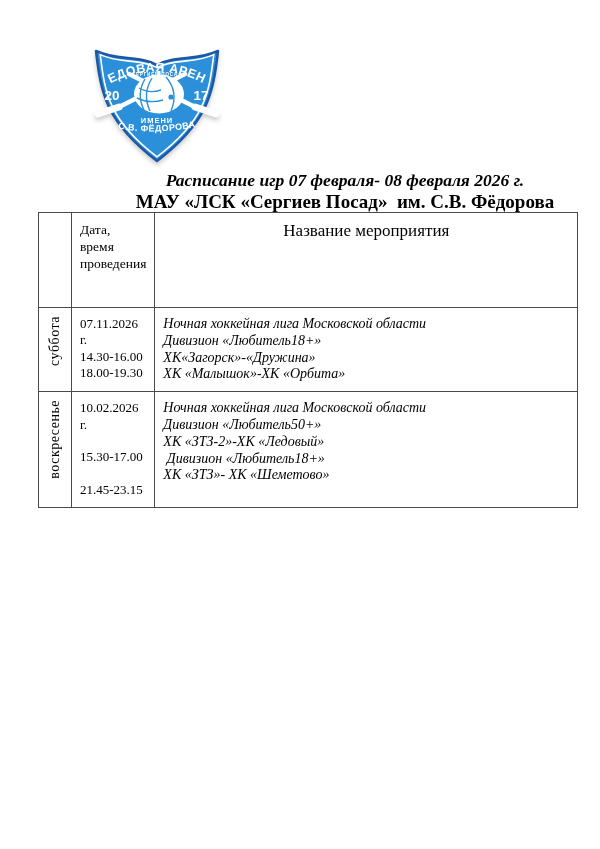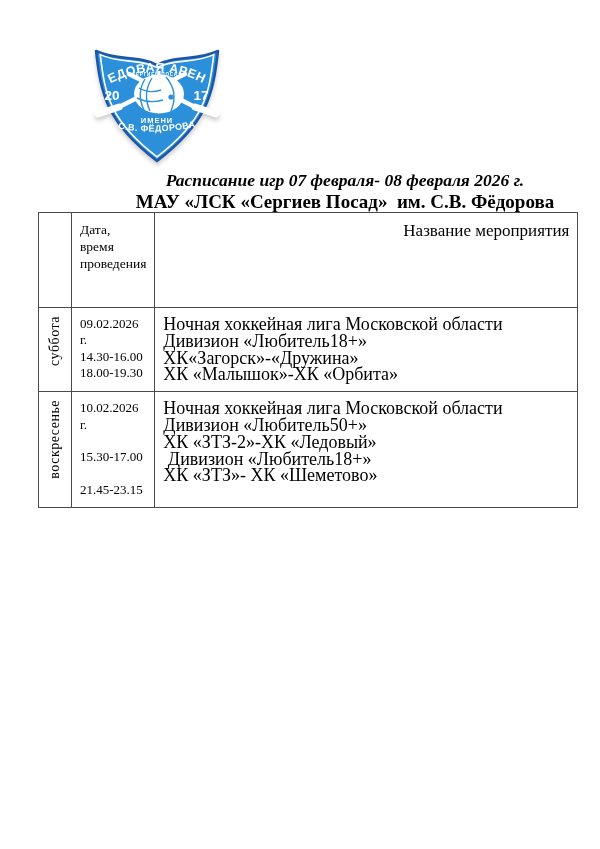--- a/index.html
+++ b/index.html
@@ -73,21 +73,21 @@
     font-size: 13.5px;
     line-height: 17px;
     text-align: left;
     padding: 2px 3px 0 6px;
     word-wrap: break-word;
     overflow-wrap: break-word;
   }
   .hdr-event {
     font-size: 17px;
     line-height: 20px;
-    text-align: right;
+    text-align: center;
     padding: 3px 4px 0 4px;
   }
   .day-cell {
     vertical-align: middle;
     text-align: center;
   }
   .day-rot {
     display: inline-block;
     writing-mode: vertical-rl;
     transform: rotate(180deg);
@@ -95,24 +95,25 @@
     letter-spacing: 0.5px;
     white-space: nowrap;
   }
   .dt-cell {
     font-size: 13px;
     line-height: 16.4px;
     white-space: pre;
     padding: 2px 1px 0 5px;
   }
   .ev-cell {
-    font-size: 18px;
+    font-size: 14px;
     line-height: 16.8px;
     white-space: pre;
     padding: 2px 4px 0 8px;
+    font-style: italic;
   }
 </style>
 </head>
 <body>
 
 <div class="page">
 
   <svg class="logo" viewBox="0 0 140 122" aria-hidden="true">
     <defs>
       <path id="arcTop" d="M20,43 Q70,16 120,43" fill="none"></path>
@@ -168,21 +169,21 @@
     <tbody>
       <tr class="hdr-row">
         <th></th>
         <th class="hdr-date">Дата, время проведения</th>
         <th class="hdr-event">Название мероприятия</th>
       </tr>
       <tr class="row-sat">
         <td class="day-cell">
           <span class="day-rot">суббота</span>
         </td>
-        <td class="dt-cell">09.02.2026
+        <td class="dt-cell">07.11.2026
 г.
 14.30-16.00
 18.00-19.30</td>
         <td class="ev-cell">Ночная хоккейная лига Московской области
 Дивизион «Любитель18+»
 ХК«Загорск»-«Дружина»
 ХК «Малышок»-ХК «Орбита»</td>
       </tr>
       <tr class="row-sun">
         <td class="day-cell">

